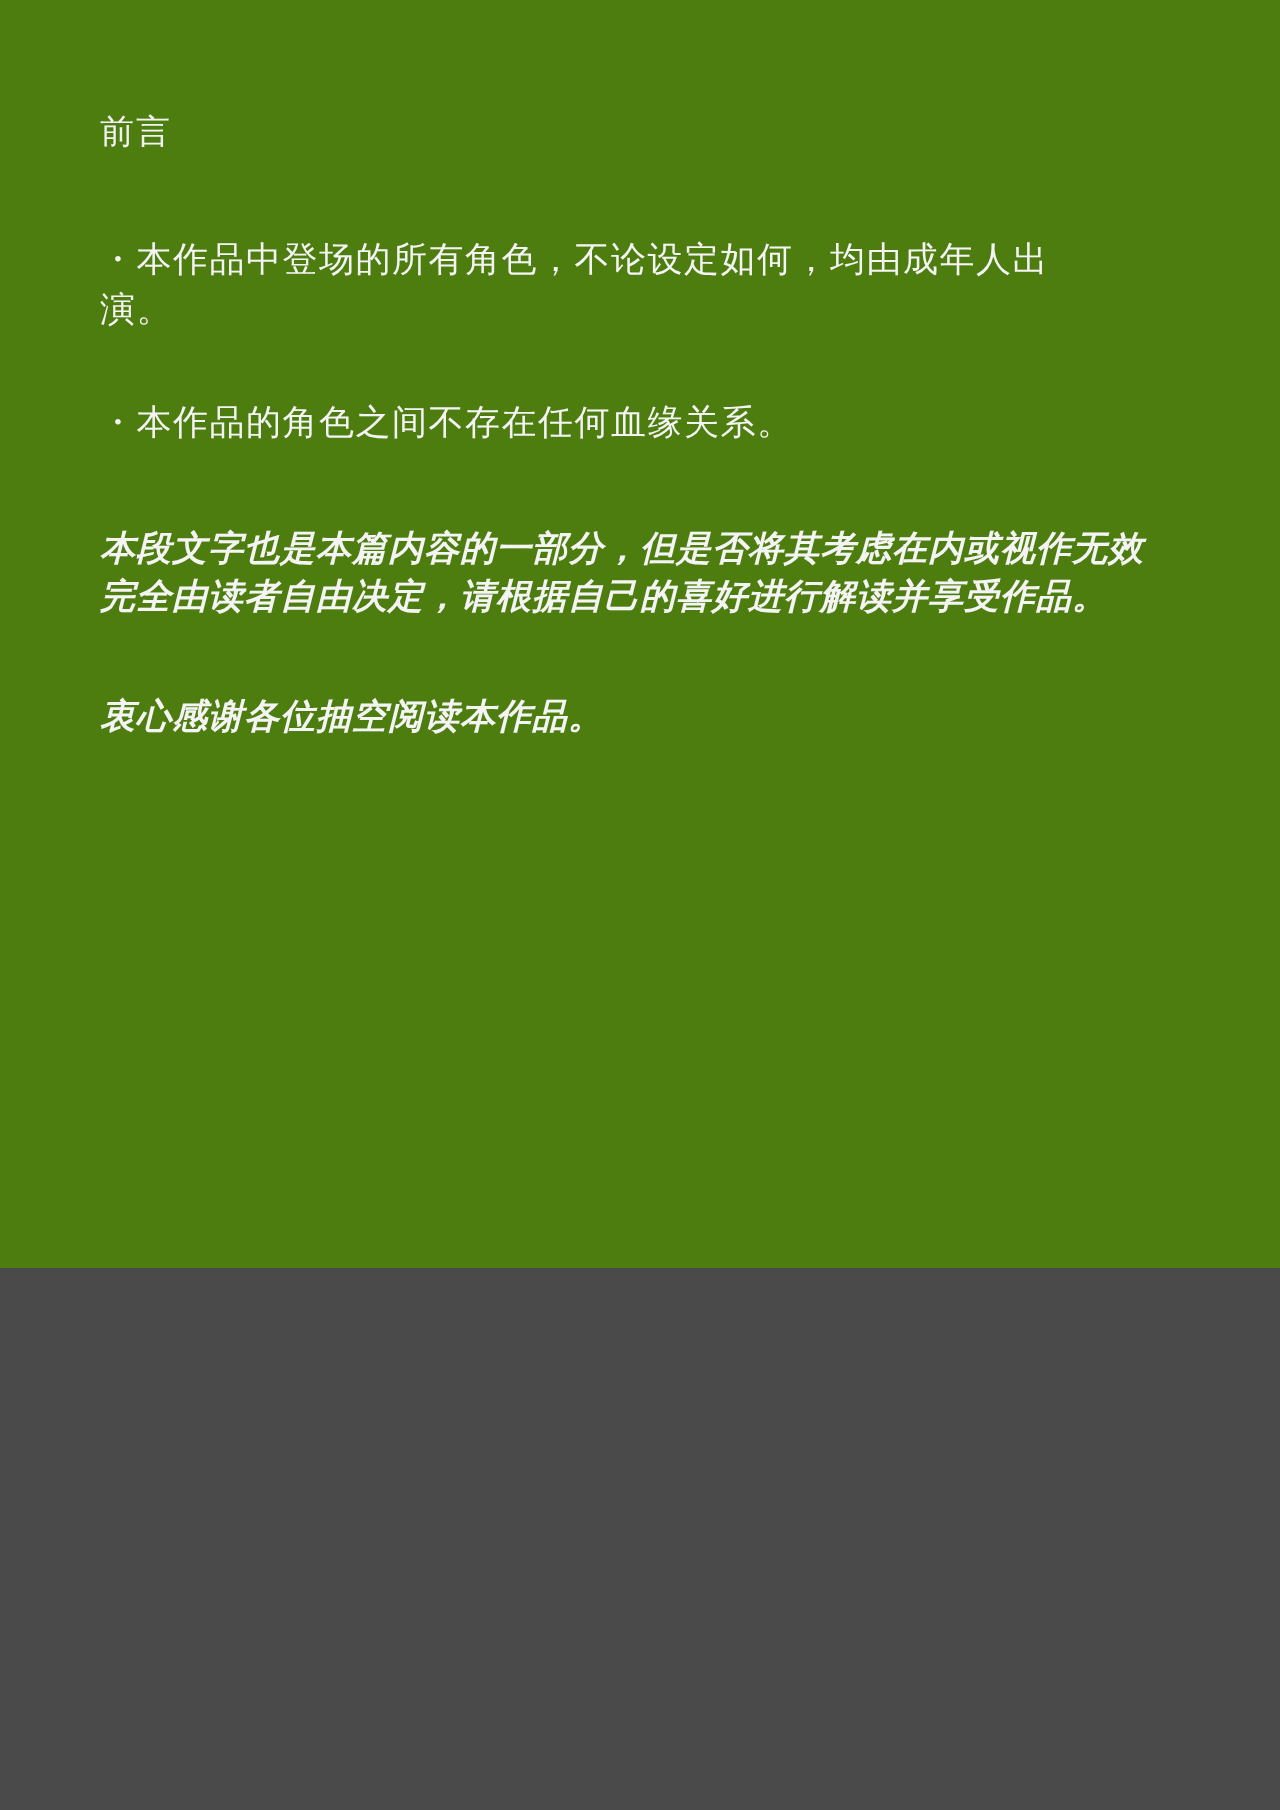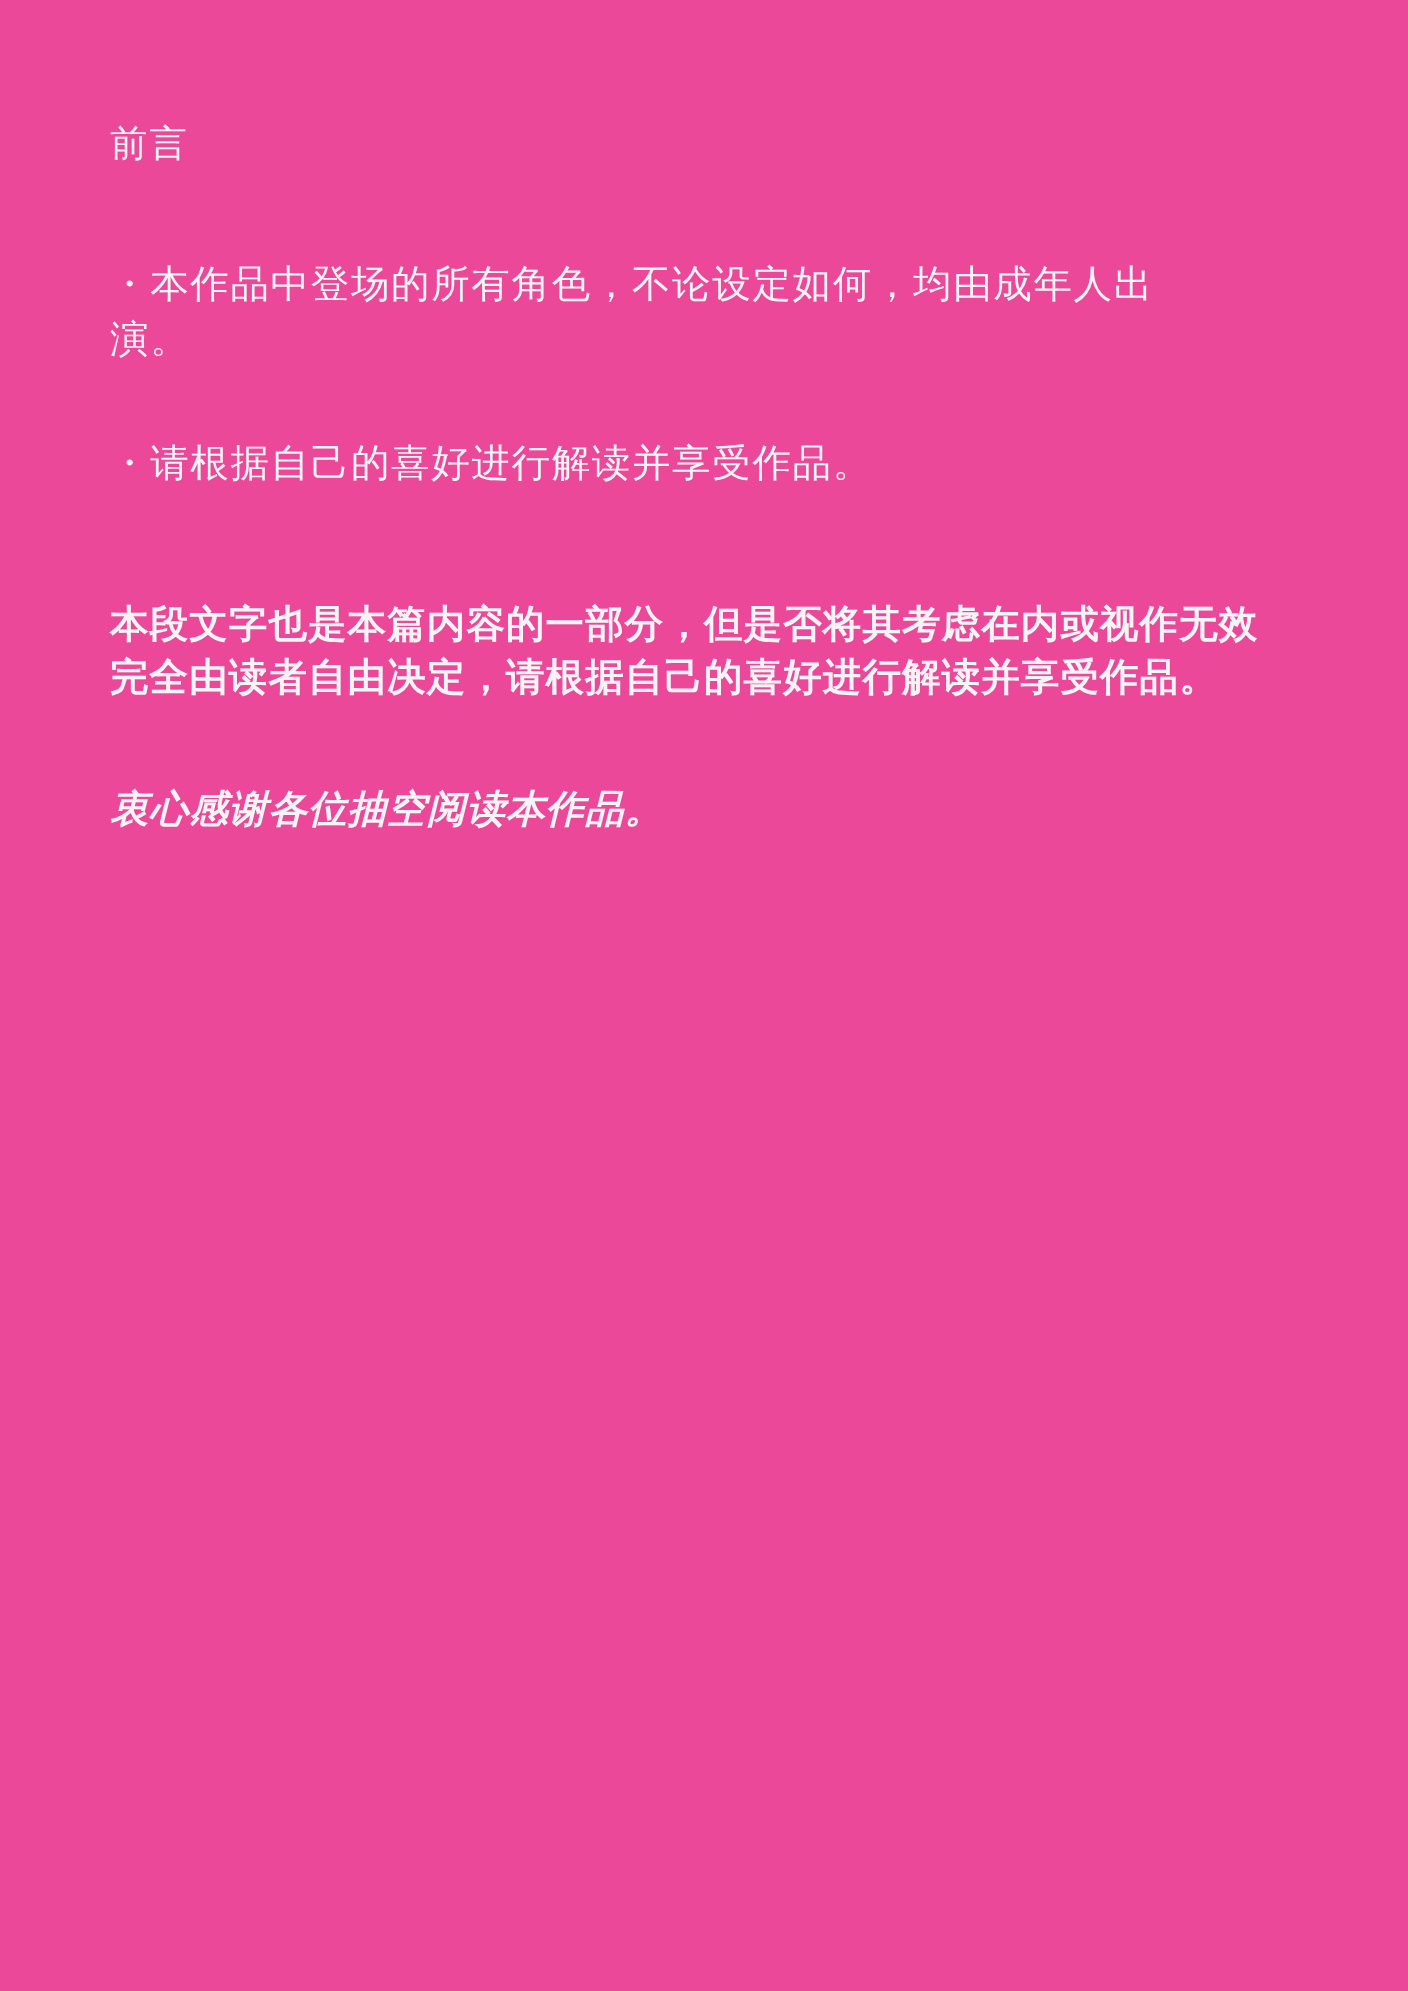--- a/index.html
+++ b/index.html
@@ -3,22 +3,22 @@
 <meta charset="utf-8">
 <style>
   html, body {
     margin: 0;
     padding: 0;
     background: #4a4a4a;
   }
   .page {
     position: relative;
     width: 1280px;
-    height: 1810px;
-    background: #ec4899;
+    height: 1268px;
+    background: #4d7c0f;
     overflow: hidden;
     box-sizing: border-box;
   }
   .content {
     position: absolute;
     left: 100px;
     top: 108px;
     right: 90px;
   }
   .doc-title {
@@ -46,38 +46,39 @@
   .para {
     font-family: "Liberation Sans", "DejaVu Sans", sans-serif;
     color: #f4f4f4;
     font-size: 35px;
     font-weight: 700;
     line-height: 1.38;
     letter-spacing: 1px;
     max-width: 1060px;
   }
   .para-block {
-    margin-top: 96px;
+    margin-top: 76px;
+    font-style: italic;
   }
   .closing-block {
     margin-top: 72px;
     font-style: italic;
   }
 </style>
 </head>
 <body>
 
 <div class="page">
   <div class="content">
 
     <h1 class="doc-title">前言</h1>
 
     <p class="bullet-item">・本作品中登场的所有角色，不论设定如何，均由成年人出演。</p>
 
-    <p class="bullet-item">・请根据自己的喜好进行解读并享受作品。</p>
+    <p class="bullet-item">・本作品的角色之间不存在任何血缘关系。</p>
 
 
 
     <p class="para para-block">本段文字也是本篇内容的一部分，但是否将其考虑在内或视作无效完全由读者自由决定，请根据自己的喜好进行解读并享受作品。</p>
 
     <p class="para closing-block">衷心感谢各位抽空阅读本作品。</p>
 
   </div>
 </div>
 

